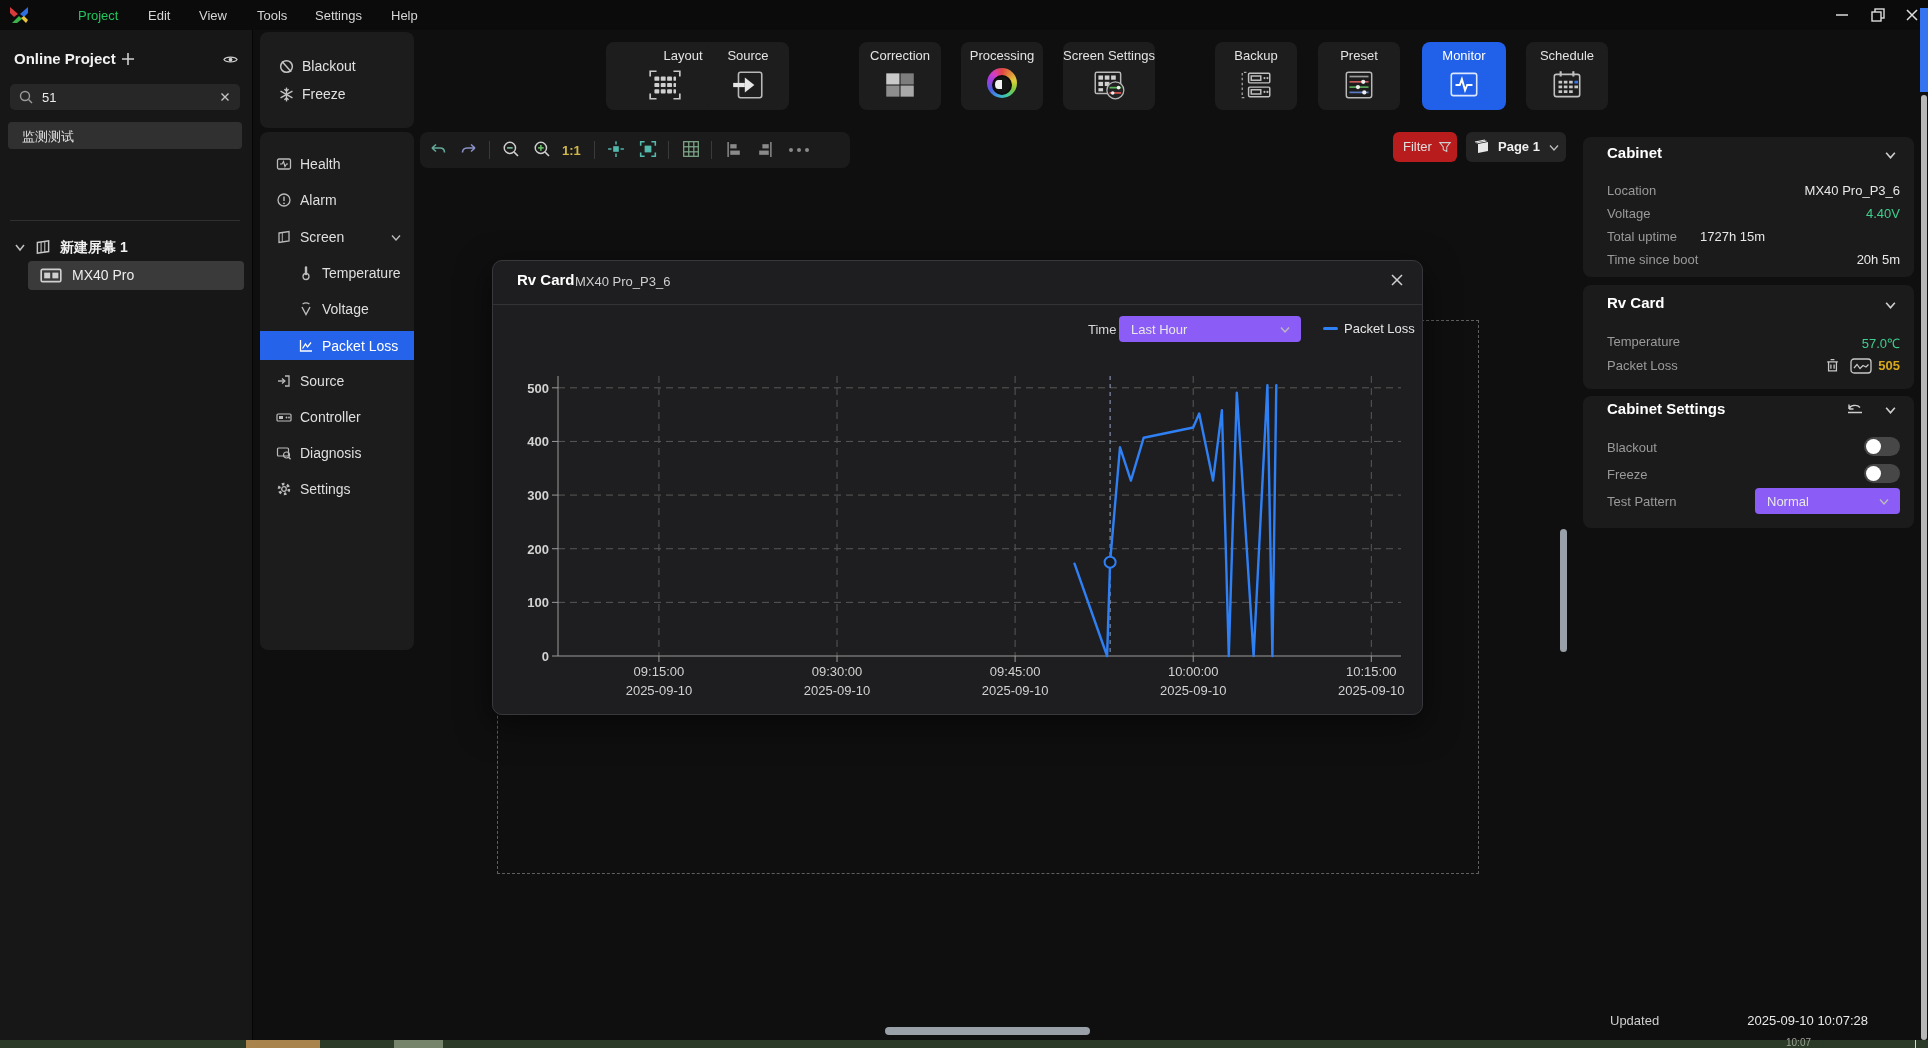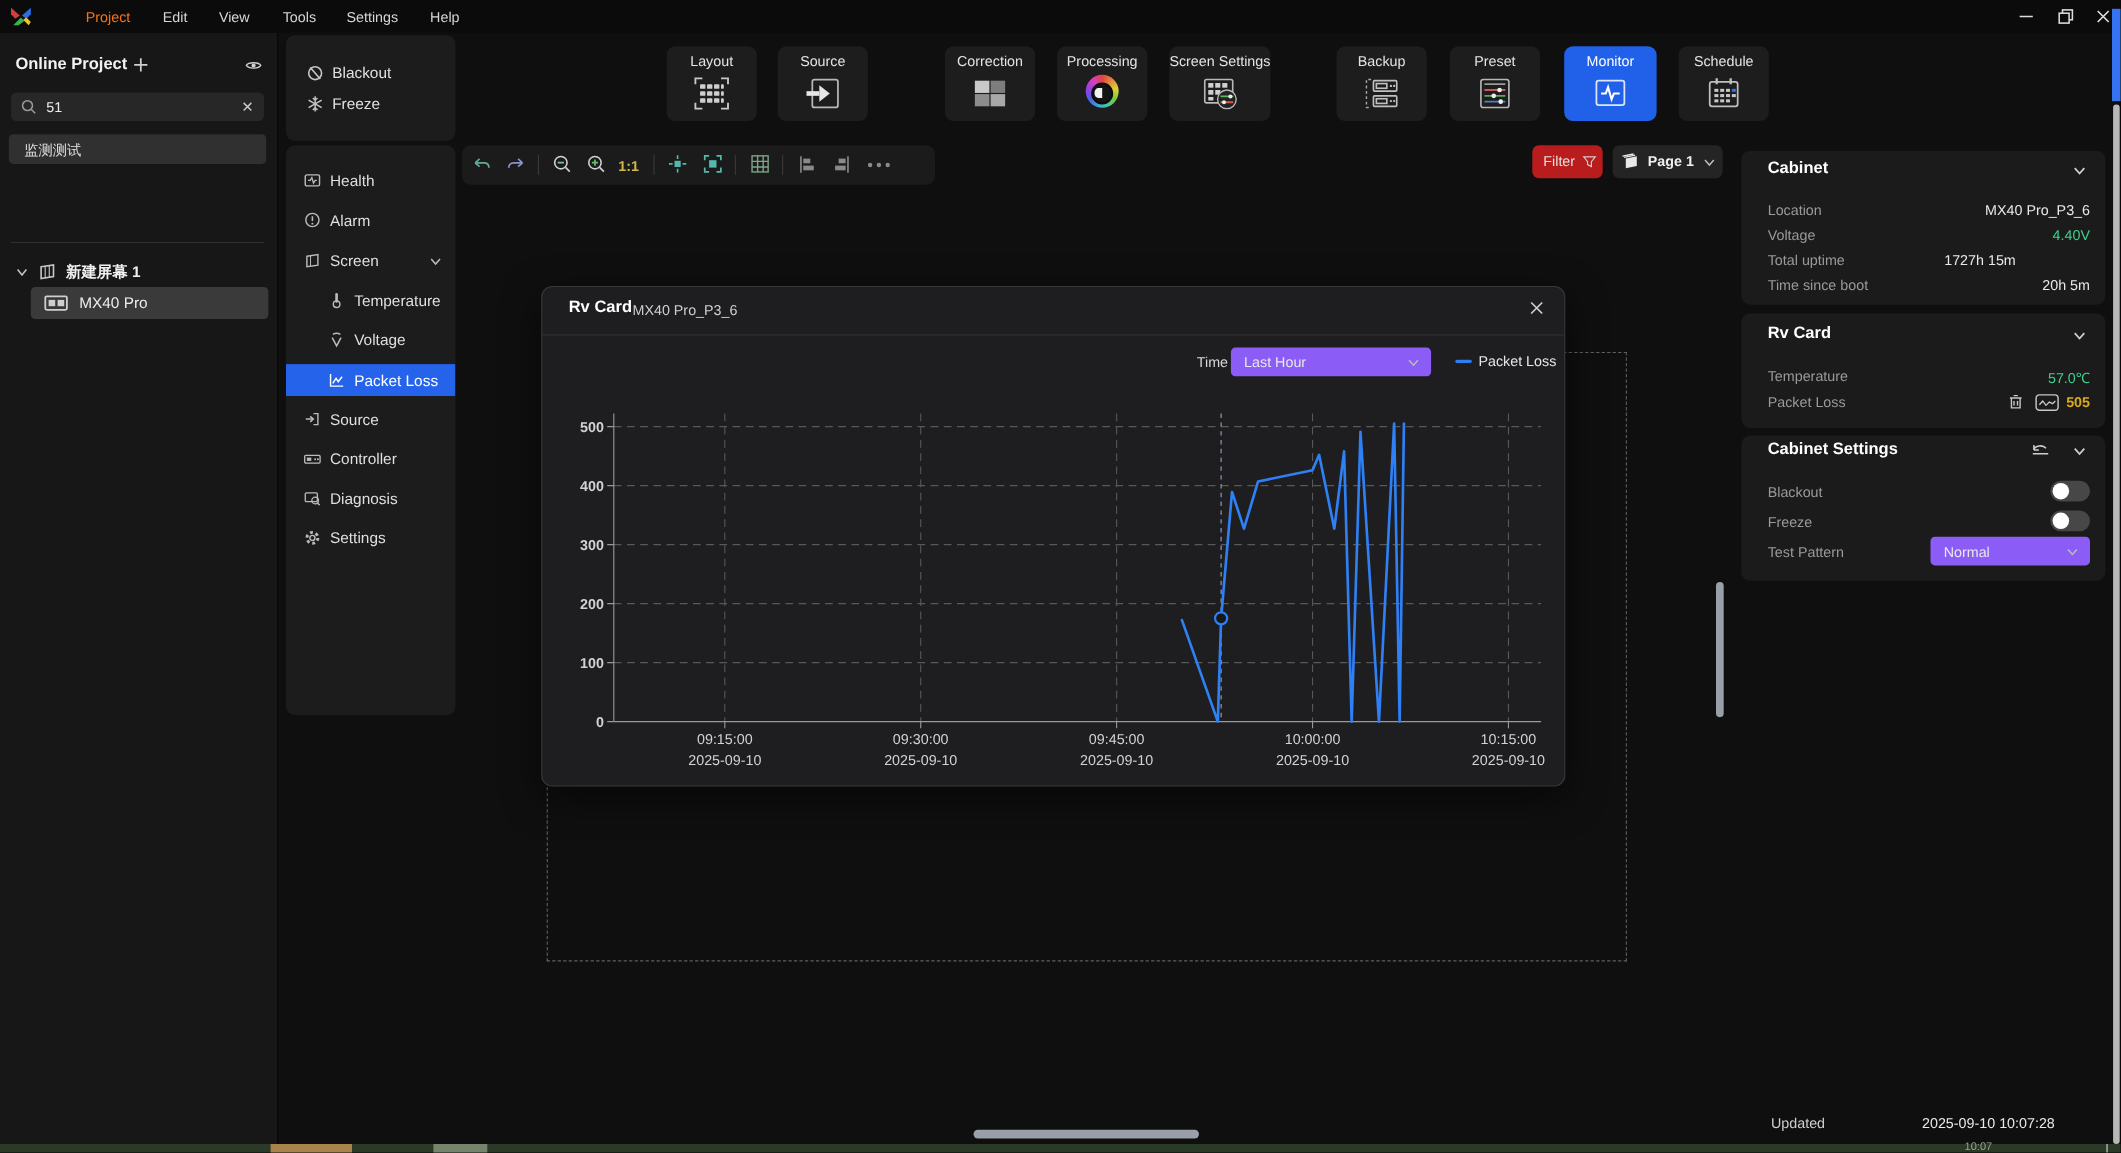--- a/index.html
+++ b/index.html
@@ -35,21 +35,21 @@
 
 <div id="app">
 
   <div class="abs" style="left:0;top:0;width:1928px;height:30px;background:#0b0b0b;">
     <svg class="abs" style="left:8px;top:4px;" width="22" height="22" viewBox="0 0 22 22">
       <polygon points="2,3 10,10 6,13 2,9" fill="#d93a3a"></polygon>
       <polygon points="20,3 12,10 16,13 20,9" fill="#2d6fe0"></polygon>
       <polygon points="4,19 11,12 14,15 9,19" fill="#3cb24a"></polygon>
       <polygon points="18,19 13,14 16,12 20,16" fill="#e8c43c"></polygon>
     </svg>
-    <span class="txt f13" style="left:78px;top:8px;color:#f97316;">Project</span>
+    <span class="txt f13" style="left:78px;top:8px;color:#22c55e;">Project</span>
     <span class="txt f13" style="left:148px;top:8px;color:#d6d6d6;">Edit</span>
     <span class="txt f13" style="left:199px;top:8px;color:#d6d6d6;">View</span>
     <span class="txt f13" style="left:257px;top:8px;color:#d6d6d6;">Tools</span>
     <span class="txt f13" style="left:315px;top:8px;color:#d6d6d6;">Settings</span>
     <span class="txt f13" style="left:391px;top:8px;color:#d6d6d6;">Help</span>
     <svg class="abs" style="left:1832px;top:5px;" width="20" height="20" viewBox="0 0 20 20">
         <line x1="4" y1="10" x2="16" y2="10" stroke="#ddd" stroke-width="1.5"></line>
       </svg>
     <svg class="abs" style="left:1868px;top:5px;" width="20" height="20" viewBox="0 0 20 20">
         <rect x="7" y="4" width="9" height="9" fill="none" stroke="#ddd" stroke-width="1.4"></rect>
@@ -198,21 +198,21 @@
     </div>
     <div class="navrow" style="left:0;top:343px;">
       <svg class="ic" style="left:16px;" width="16" height="16" viewBox="0 0 16 16">
           <circle cx="8" cy="8" r="5" fill="none" stroke="#bbb" stroke-width="2.6" stroke-dasharray="2.6 2.6"></circle>
           <circle cx="8" cy="8" r="2.3" fill="none" stroke="#bbb" stroke-width="1.3"></circle>
         </svg>
       <span class="tx" style="left:40px;">Settings</span>
     </div>
   </div>
 
-  <div class="ribbon-btn" style="left:606px;width:82px;">
+  <div class="ribbon-btn" style="left:606px;width:82px;padding-left:36px;">
     <div class="lbl">Layout</div>
     <svg class="ribbon-icon" width="36" height="34" viewBox="0 0 34 32">
         <path d="M3,8 V3 H9 M25,3 H31 V8 M31,24 V29 H25 M9,29 H3 V24" fill="none" stroke="#c8c8c8" stroke-width="1.6"></path>
         <g fill="#cfcfcf">
           <rect x="7" y="8" width="4.6" height="4" rx="0.8"></rect>
           <rect x="13" y="8" width="4.6" height="4" rx="0.8"></rect>
           <rect x="19" y="8" width="4.6" height="4" rx="0.8"></rect>
           <rect x="25" y="8" width="2.4" height="4" rx="0.8"></rect>
           <rect x="7" y="14" width="4.6" height="4" rx="0.8"></rect>
           <rect x="13" y="14" width="4.6" height="4" rx="0.8"></rect>
@@ -477,21 +477,21 @@
   <div class="card" style="left:1583px;top:137px;width:331px;height:140px;background:#1b1b1b;"></div>
   <span class="txt f15" style="left:1607px;top:144px;color:#fff;">Cabinet</span>
   <svg class="hdr-chev" style="left:1884px;top:150px;" width="13" height="10" viewBox="0 0 12 9">
       <polyline points="2,2.5 6,7 10,2.5" fill="none" stroke="#cfcfcf" stroke-width="1.5"></polyline>
     </svg>
   <span class="txt f13 muted" style="left:1607px;top:183px;">Location</span>
   <span class="txt f13 val" style="left:1700px;top:183px;width:200px;text-align:right;">MX40 Pro_P3_6</span>
   <span class="txt f13 muted" style="left:1607px;top:206px;">Voltage</span>
   <span class="txt f13" style="left: 1700px; top: 206px; width: 200px; text-align: right; color: rgb(62, 207, 142);">4.40V</span>
   <span class="txt f13 muted" style="left:1607px;top:229px;">Total uptime</span>
-  <span class="txt f13 val" style="left:1700px;top:229px;width:200px;text-align:center;">1727h 15m</span>
+  <span class="txt f13 val" style="left:1700px;top:229px;width:200px;text-align:left;">1727h 15m</span>
   <span class="txt f13 muted" style="left:1607px;top:252px;">Time since boot</span>
   <span class="txt f13 val" style="left:1700px;top:252px;width:200px;text-align:right;">20h 5m</span>
 
   <div class="card" style="left:1583px;top:285px;width:331px;height:104px;background:#1b1b1b;"></div>
   <span class="txt f15" style="left:1607px;top:294px;color:#fff;">Rv Card</span>
   <svg class="hdr-chev" style="left:1884px;top:300px;" width="13" height="10" viewBox="0 0 12 9">
       <polyline points="2,2.5 6,7 10,2.5" fill="none" stroke="#cfcfcf" stroke-width="1.5"></polyline>
     </svg>
   <span class="txt f13 muted" style="left:1607px;top:334px;">Temperature</span>
   <span class="txt f13" style="left: 1700px; top: 334px; width: 200px; text-align: right; color: rgb(62, 207, 142);">57.0℃</span>

